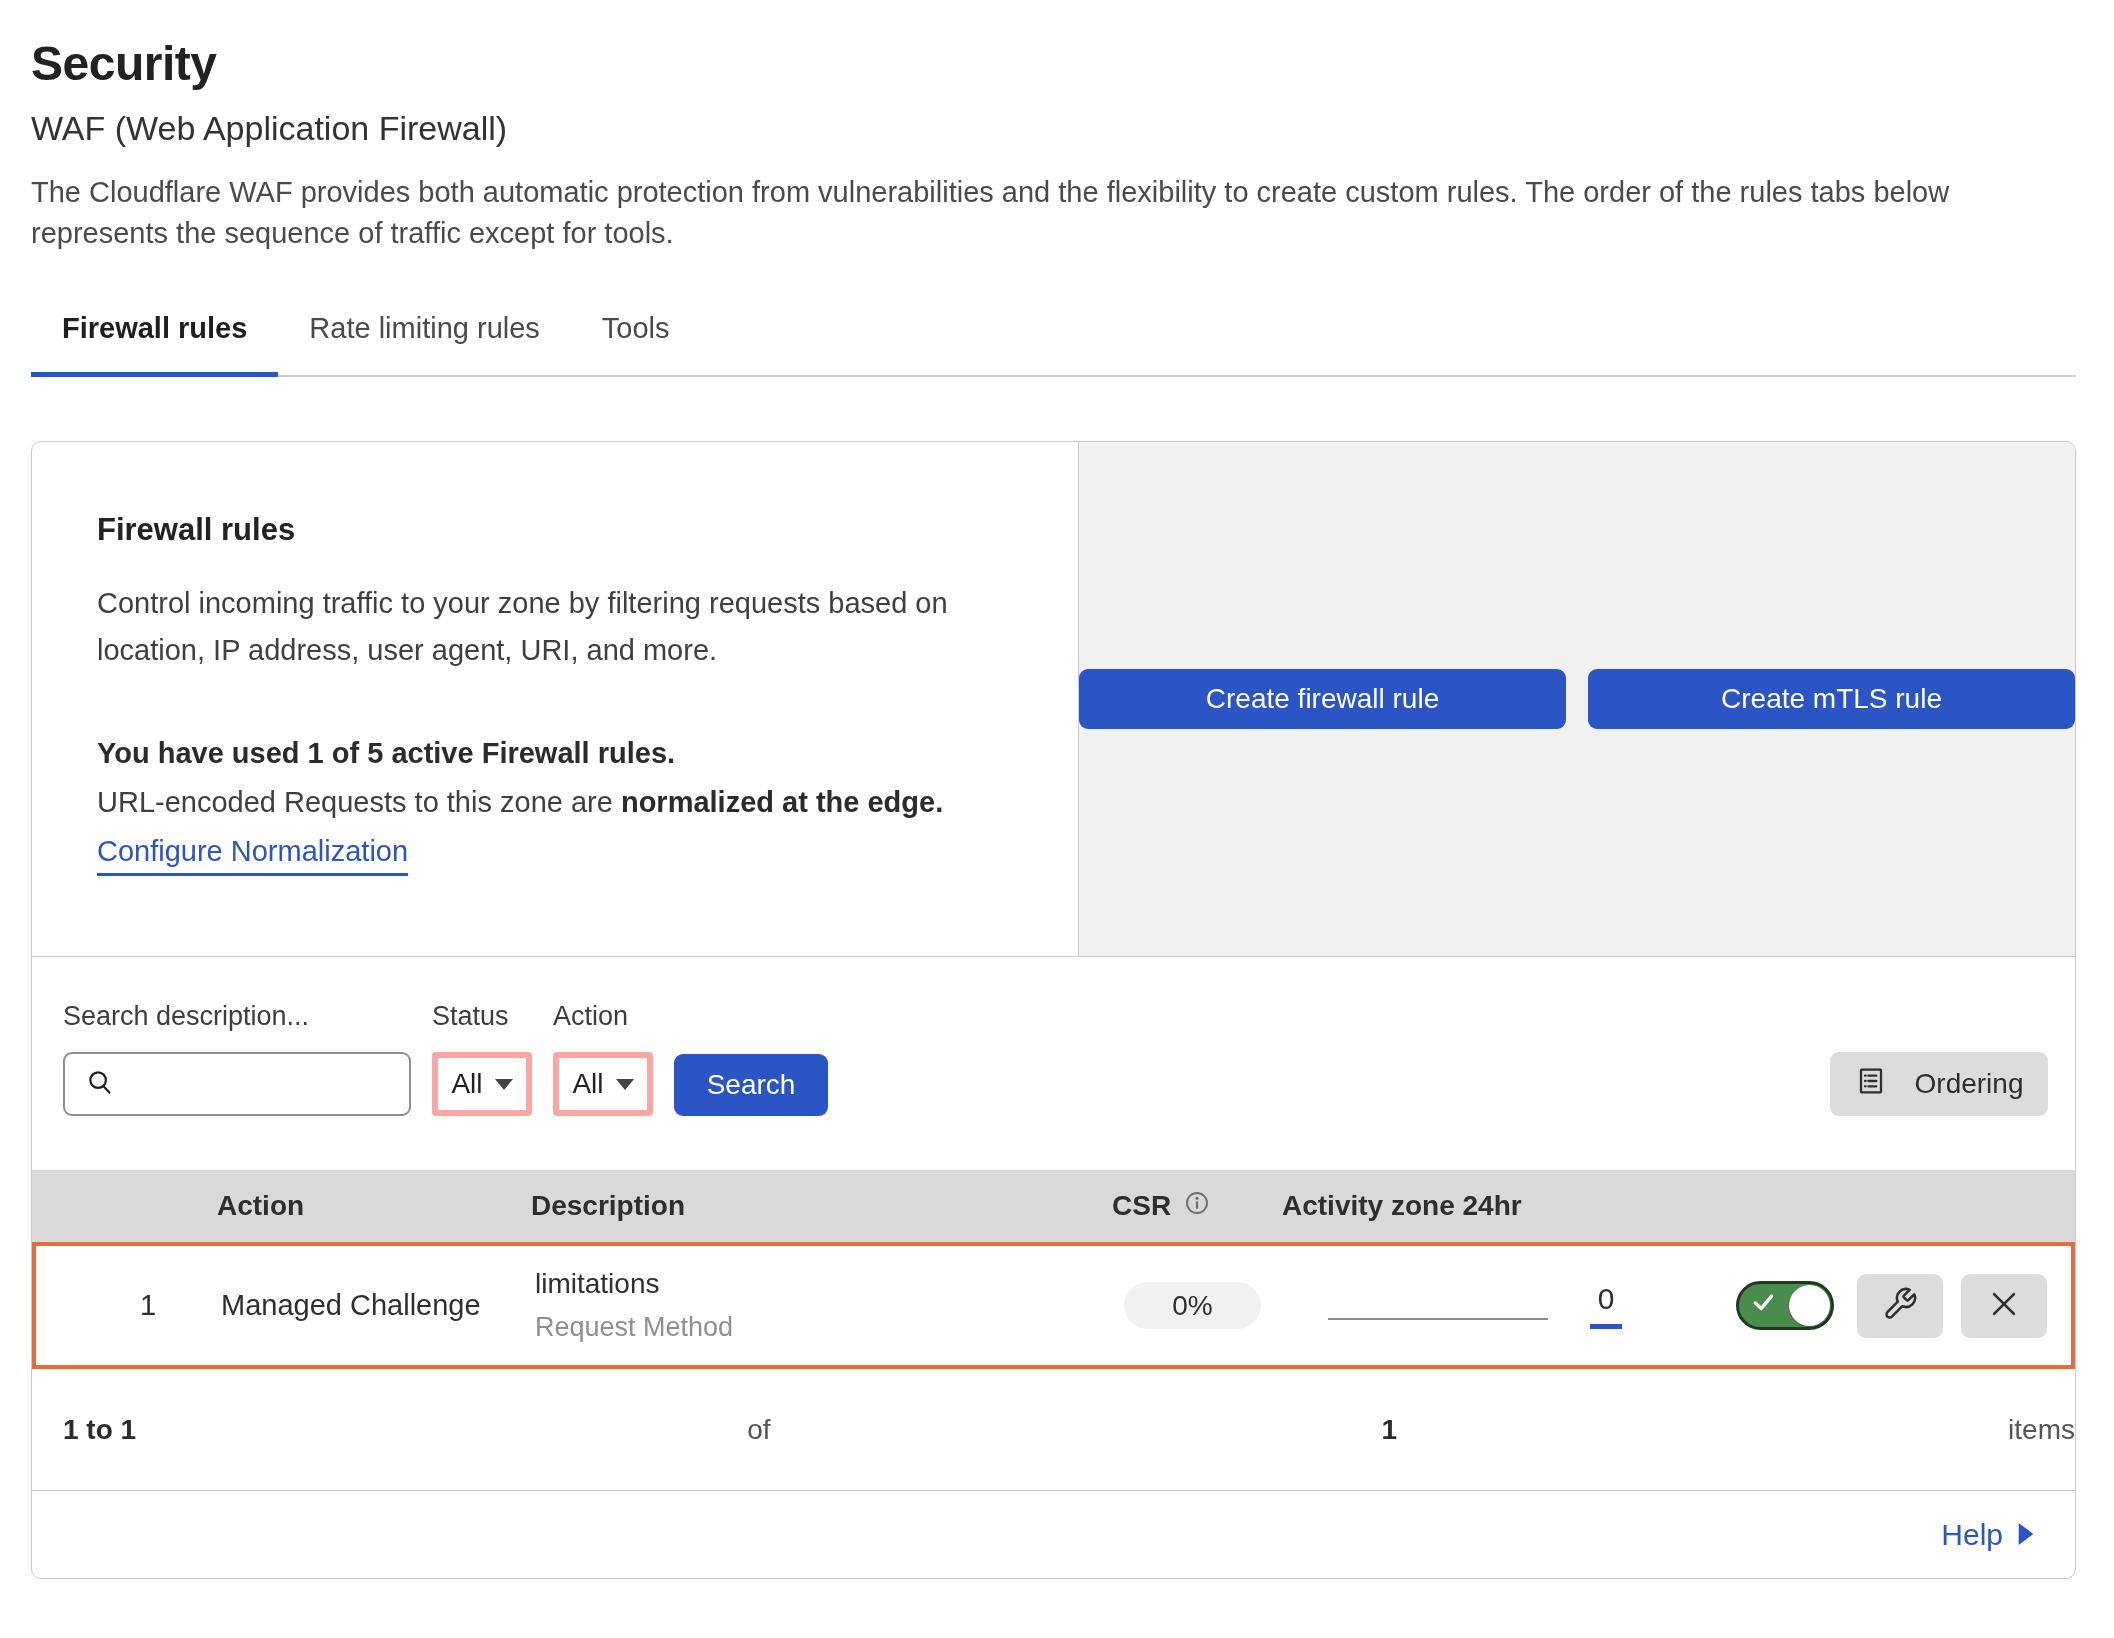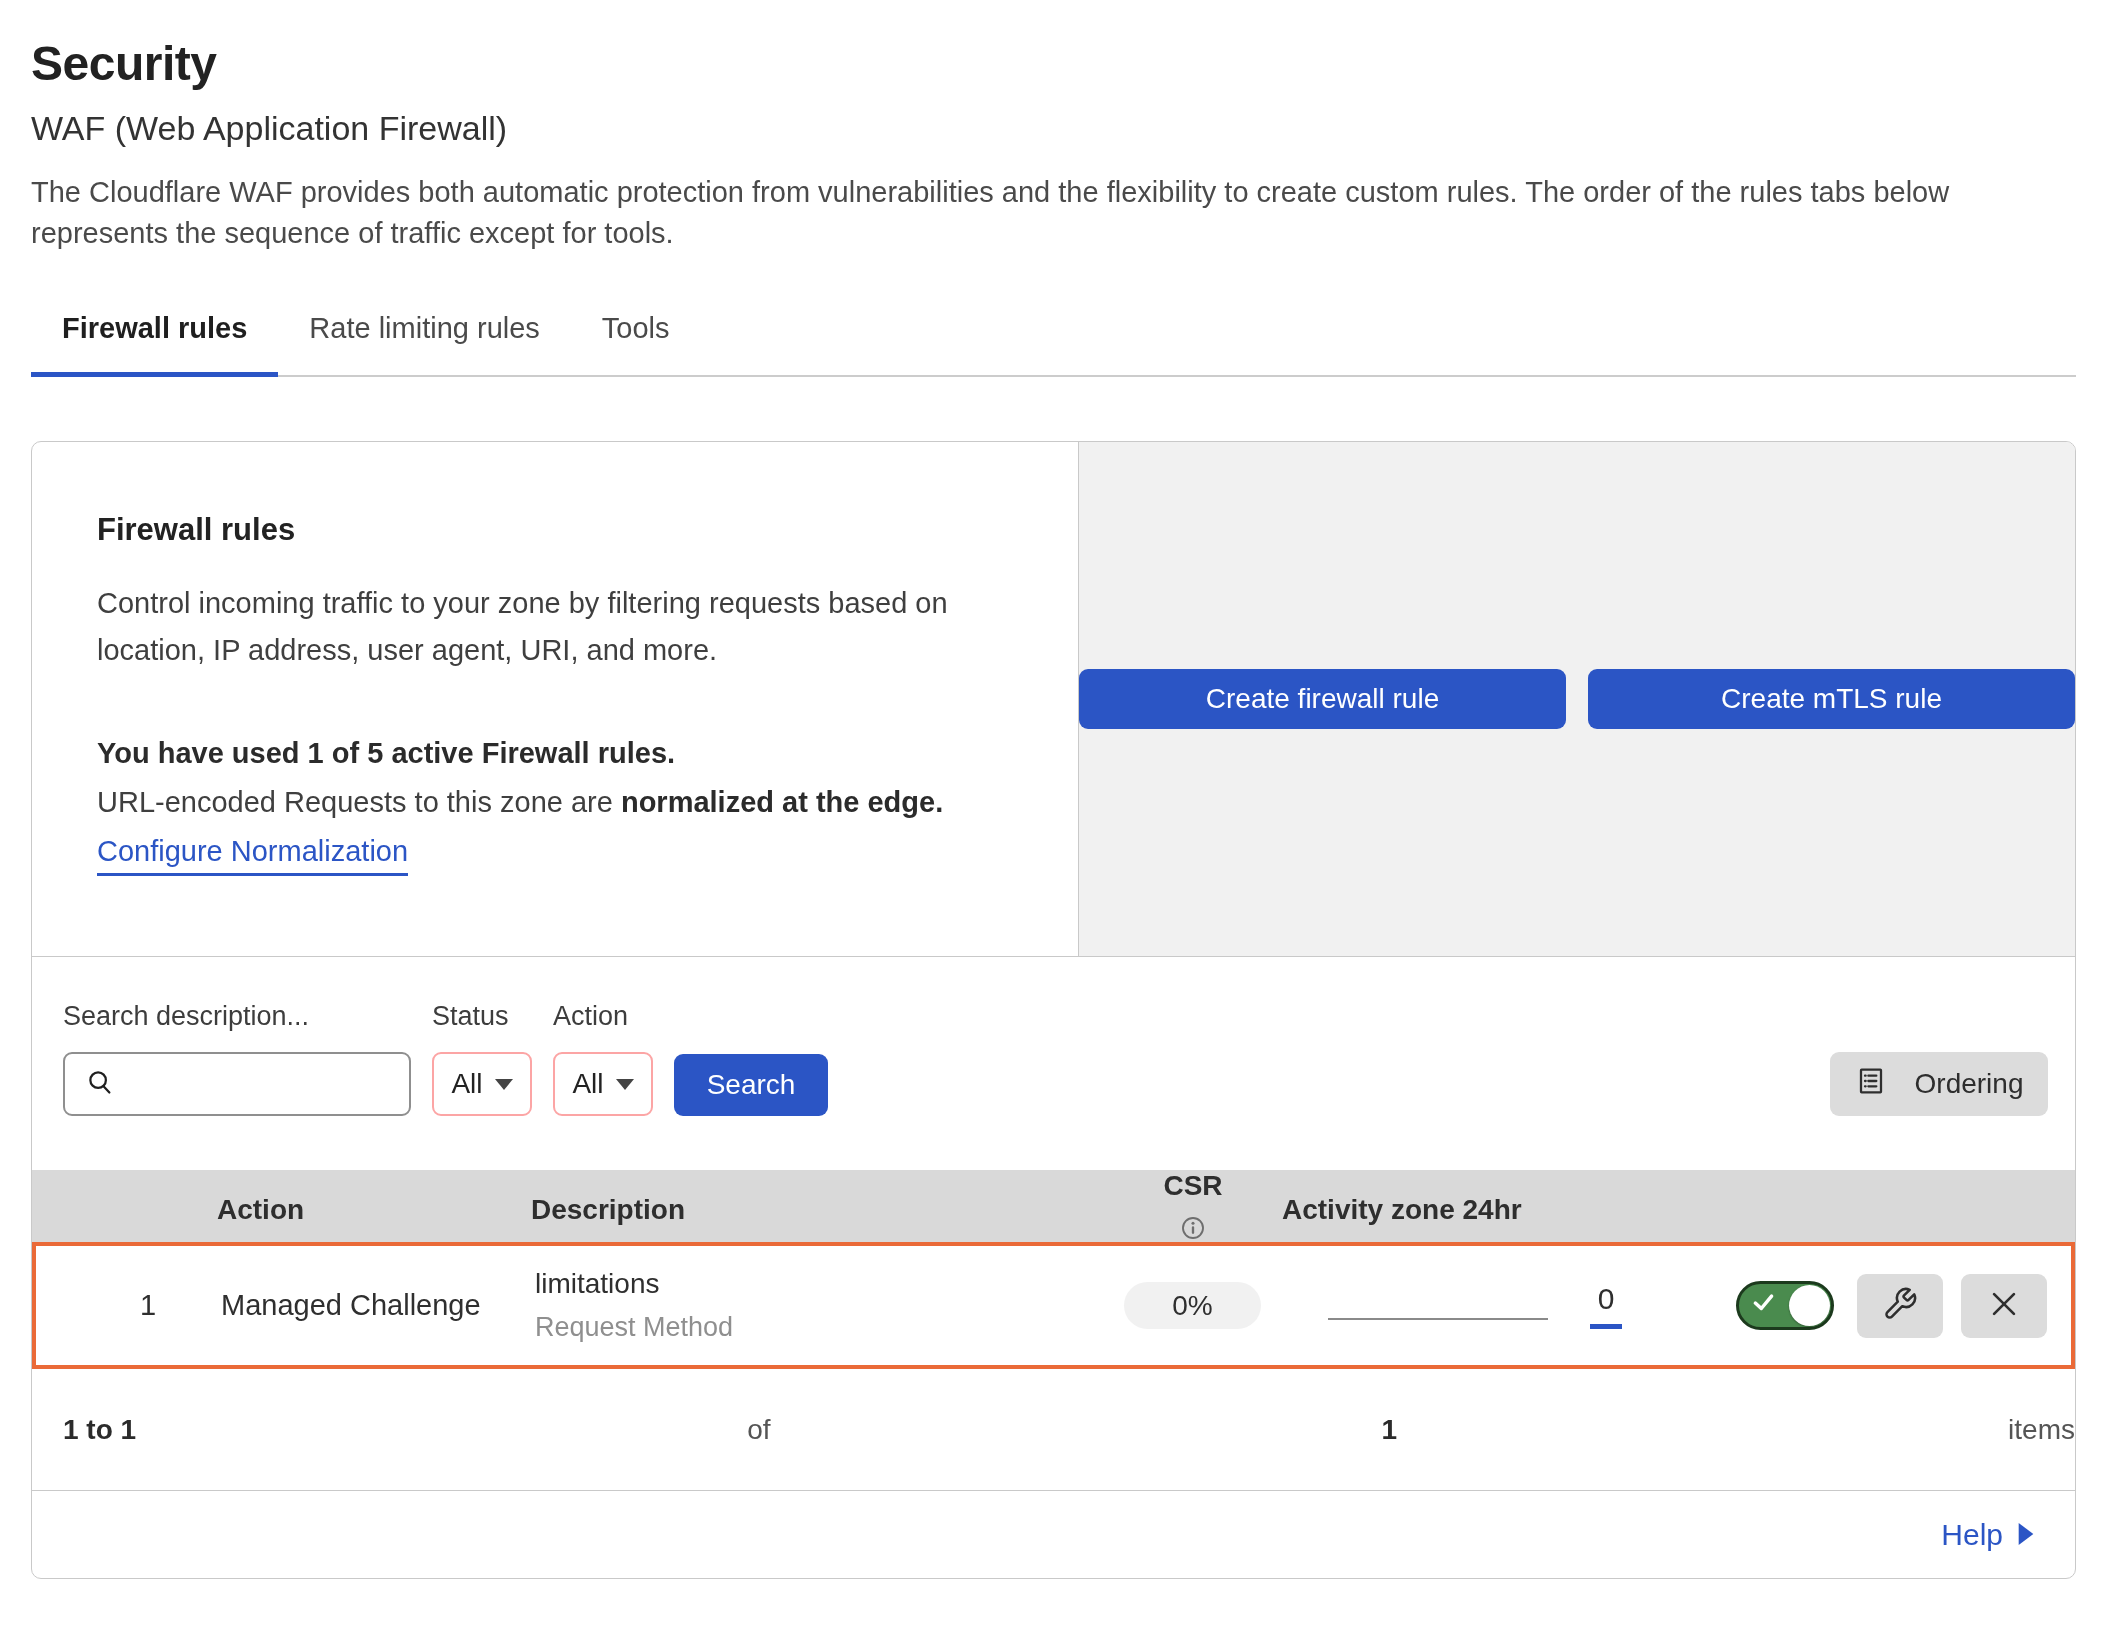--- a/index.html
+++ b/index.html
@@ -58,41 +58,41 @@
 
   
   .filter-bar { display: flex; align-items: flex-end; padding: 44px 27px 54px 31px; }
   .filter-group { margin-right: 21px; }
   .filter-label { display: block; font-size: 27px; color: #3d3d3d; margin-bottom: 20px; }
   .search-box {
     width: 348px; height: 64px; border: 2px solid #8f8f8f; border-radius: 9px;
     display: flex; align-items: center; padding-left: 20px; background: #fff; cursor: text;
   }
   .dropdown {
-    height: 64px; border: 2px solid #fca5a5; border-radius: 9px; background: #fff;
+    height: 64px; border: 6px solid #fca5a5; border-radius: 4px; background: #fff;
     display: flex; align-items: center; justify-content: center; gap: 12px;
     font-size: 28px; color: #222; cursor: pointer;
   }
   .dropdown.small { width: 100px; }
   .caret { width: 0; height: 0; border-left: 9px solid transparent; border-right: 9px solid transparent; border-top: 11px solid #444; }
   .search-btn { width: 154px; height: 62px; }
   .spacer { flex: 1 1 auto; }
   .btn-gray {
     background: #dcdcdc; color: #2e2e2e; border: none; border-radius: 9px;
     font-family: "Liberation Sans", sans-serif; font-size: 28px; cursor: pointer;
     display: flex; align-items: center; justify-content: center; gap: 28px;
   }
   .ordering-btn { width: 218px; height: 64px; }
 
   
   .grid-cols { display: grid; grid-template-columns: 155px 314px 1fr 180px 425px 376px; align-items: center; }
   .thead { background: #d9d9d9; height: 72px; font-size: 28px; font-weight: 700; color: #2e2e2e; }
   .th-action, .td-action { padding-left: 30px; }
   .th-desc, .td-desc { padding-left: 30px; }
-  .th-csr { padding-left: 18px; display: flex; align-items: center; gap: 12px; flex-direction: column; }
+  .th-csr { padding-left: 18px; display: flex; align-items: center; gap: 12px; }
   .th-activity, .td-activity { padding-left: 8px; }
 
   .trow { height: 127px; border: 4px solid #ea6a38; background: #fff; font-size: 29px; color: #2f2f2f; }
   .td-num { text-align: left; padding-left: 104px; font-size: 29px; }
   .td-desc .desc-main { font-size: 28px; color: #2f2f2f; }
   .td-desc .desc-sub { font-size: 27px; color: #8f8f8f; margin-top: 12px; }
   .td-csr { padding-left: 34px; }
   .pill {
     display: inline-flex; align-items: center; justify-content: center;
     width: 137px; height: 47px; background: #f1f1f1; border-radius: 24px; font-size: 28px; color: #2f2f2f;

